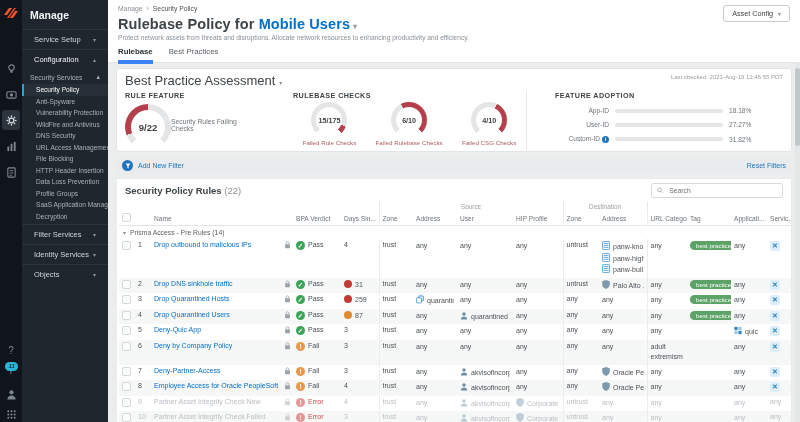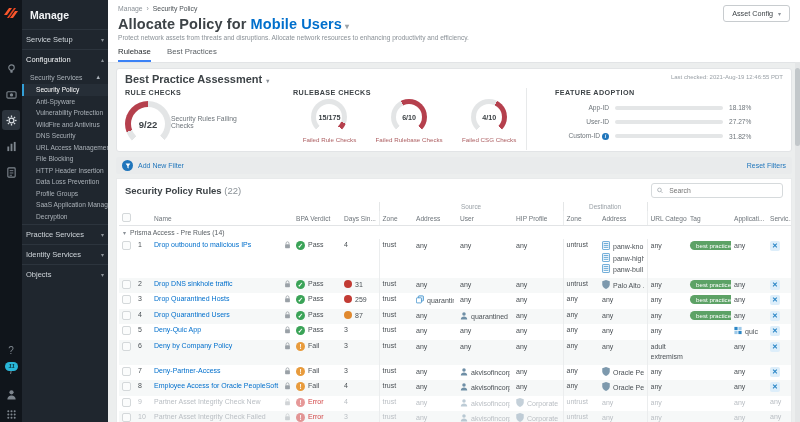--- a/index.html
+++ b/index.html
@@ -11,47 +11,47 @@
   .rail .logo{position:absolute;top:5px;left:3px;width:16px;height:16px;}
   .rail-ic{position:absolute;left:0;width:22px;height:20px;display:flex;align-items:center;justify-content:center;color:#7e868e;font-size:10px;}
   .rail-ic svg{width:11px;height:11px;fill:#7e868e;stroke:#7e868e;}
   .rail-ic.active{background:#2c343d;border-radius:3px;left:2px;width:18px;}
   .rail-ic.active svg{fill:#d7dce1;stroke:#d7dce1;}
   .badge{position:absolute;top:-3px;right:-6px;background:#29b6d8;color:#06303b;font-size:6px;line-height:9px;min-width:9px;border-radius:5px;text-align:center;padding:0 2px;font-weight:bold;}
 
   
   .sidenav{position:absolute;left:22px;top:0;width:86px;height:422px;background:#1f262e;z-index:4;}
   .side-title{color:#f2f4f6;font-size:10.5px;font-weight:bold;padding:9px 8px 8px;}
-  .side-sec{display:flex;justify-content:space-between;align-items:center;color:#cfd5da;font-size:7.5px;padding:5px 4px;border-top:1px solid #2c343d;cursor:pointer;}
+  .side-sec{display:flex;justify-content:space-between;align-items:center;color:#cfd5da;font-size:7.5px;padding:5px 12px;border-top:1px solid #2c343d;cursor:pointer;}
   .side-sec .car{color:#8a9097;font-size:6px;}
   .side-sub{display:flex;justify-content:space-between;align-items:center;color:#aab1b8;font-size:6.8px;padding:4px 8px 3px 8px;}
   ul.svc{list-style:none;margin:0;padding:0 0 2px 0;}
   li.svc-item{color:#aab1b8;font-size:6.6px;line-height:11.5px;padding-left:14px;white-space:nowrap;overflow:hidden;cursor:pointer;}
   li.svc-item.active{color:#ffffff;border-left:2px solid #33a0d8;padding-left:12px;background:#262e37;}
   .cdn::after{content:"▾";} .cup::after{content:"▴";}
 
   
   .main{position:absolute;left:108px;top:0;width:692px;height:422px;}
   .main-head{background:#fff;border-bottom:1px solid #e2e4e6;padding:5px 10px 0;position:relative;height:57px;}
   .crumb{font-size:6.8px;color:#8a9197;}
   .crumb .sep::after{content:"›";margin:0 4px;color:#8a9197;}
   .crumb .cur{color:#4a5055;}
   .pg-title{font-size:14.5px;color:#3d4347;margin-top:4px;font-weight:bold;letter-spacing:.1px;}
   .pg-title .scope{color:#006fcc;font-weight:bold;}
   .pg-title .tcar::after{content:"▾";color:#9aa1a7;font-size:8px;margin-left:3px;}
   .pg-sub{font-size:6.6px;color:#8a9197;margin-top:2px;}
   .tabs{display:flex;gap:16px;margin-top:6px;}
   .tab{font-size:7.8px;color:#5b6166;padding-bottom:4px;cursor:pointer;}
-  .tab.active{color:#2a2f33;border-bottom:2px solid #3b82f6;font-weight:normal;}
+  .tab.active{color:#2a2f33;border-bottom:4px solid #3b82f6;font-weight:bold;}
   .pushcfg{position:absolute;right:10px;top:5px;background:#fff;border:1px solid #c8cccf;border-radius:3px;font-size:7.2px;color:#3d4347;padding:3px 8px;display:flex;align-items:center;gap:5px;cursor:pointer;}
   .pushcfg .car{color:#8a9097;font-size:6px;}
 
   
   .bpa{position:relative;background:#fff;border:1px solid #e2e4e6;border-radius:3px;margin:5px 8px 0;height:84px;padding:4px 8px;box-sizing:border-box;}
-  .bpa-title{font-size:11px;font-weight:bold;color:#3d4347;}
+  .bpa-title{font-size:13px;font-weight:normal;color:#3d4347;}
   .bpa-title .car{color:#8a9097;font-size:6px;margin-left:4px;}
   .lastchk{position:absolute;right:8px;top:5px;font-size:6px;color:#9aa1a7;}
   .bpa-cols{display:flex;margin-top:3px;height:62px;}
   .bpa-h{font-size:7.2px;font-weight:bold;color:#3d4347;letter-spacing:.4px;}
   .col-rule{width:168px;}
   .col-rulebase{flex:1;display:flex;flex-direction:column;}
   .col-feature{width:228px;border-left:1px solid #e7e9ea;padding-left:28px;}
   .gauges-sm{display:flex;justify-content:space-around;margin-top:2px;}
   .gauge{position:relative;border-radius:50%;}
   .gauge::before{content:"";position:absolute;background:#fff;border-radius:50%;}
@@ -218,21 +218,21 @@
         <li class="svc-item">DNS Security</li>
         <li class="svc-item">URL Access Management</li>
         <li class="svc-item">File Blocking</li>
         <li class="svc-item">HTTP Header Insertion</li>
         <li class="svc-item">Data Loss Prevention</li>
         <li class="svc-item">Profile Groups</li>
         <li class="svc-item">SaaS Application Management</li>
         <li class="svc-item">Decryption</li>
       </ul>
     <div class="side-sec">
-        <span>Practice Services</span>
+        <span>Filter Services</span>
         <span class="car cdn"></span>
       </div>
     <div class="side-sec">
         <span>Identity Services</span>
         <span class="car cdn"></span>
       </div>
     <div class="side-sec">
         <span>Objects</span>
         <span class="car cdn"></span>
       </div>
@@ -241,35 +241,35 @@
   <div class="main">
     <div class="main-head">
       <div class="crumb">
         <span>Manage</span><span class="sep"></span><span class="cur">Security Policy</span>
       </div>
       <button class="pushcfg">
           <span>Asset Config</span>
           <span class="car cdn"></span>
         </button>
       <div class="pg-title">
-        <span>Allocate Policy for</span> <span class="scope">Mobile Users</span><span class="tcar"></span>
+        <span>Rulebase Policy for</span> <span class="scope">Mobile Users</span><span class="tcar"></span>
       </div>
       <div class="pg-sub">Protect network assets from threats and disruptions. Allocate network resources to enhancing productivity and efficiency.</div>
       <div class="tabs">
         <div class="tab active">Rulebase</div>
         <div class="tab">Best Practices</div>
       </div>
     </div>
 
     <div class="bpa">
       <div class="bpa-title"><span>Best Practice Assessment</span><span class="car cdn"></span></div>
       <div class="lastchk">Last checked: 2021-Aug-19 12:46:55 PDT</div>
       <div class="bpa-cols">
         <div class="col-rule">
-          <div class="bpa-h">RULE CHECKS</div>
+          <div class="bpa-h">RULE FEATURE</div>
           <div class="rule-row">
             <div class="gauge g-big" style="background: conic-gradient(from 225deg, rgb(227, 229, 230) 0deg, rgb(227, 229, 230) 0.0675turn, rgb(181, 64, 77) 0.0675turn, rgb(181, 64, 77) 0.375turn, rgb(227, 229, 230) 0.375turn, rgb(227, 229, 230) 0.75turn, transparent 0.75turn, transparent 1turn);">
               <div class="g-val">9/22</div>
             </div>
             <div class="rule-lbl">Security Rules Failing Checks</div>
           </div>
         </div>
         <div class="col-rulebase">
           <div class="bpa-h">RULEBASE CHECKS</div>
           <div class="gauges-sm">

